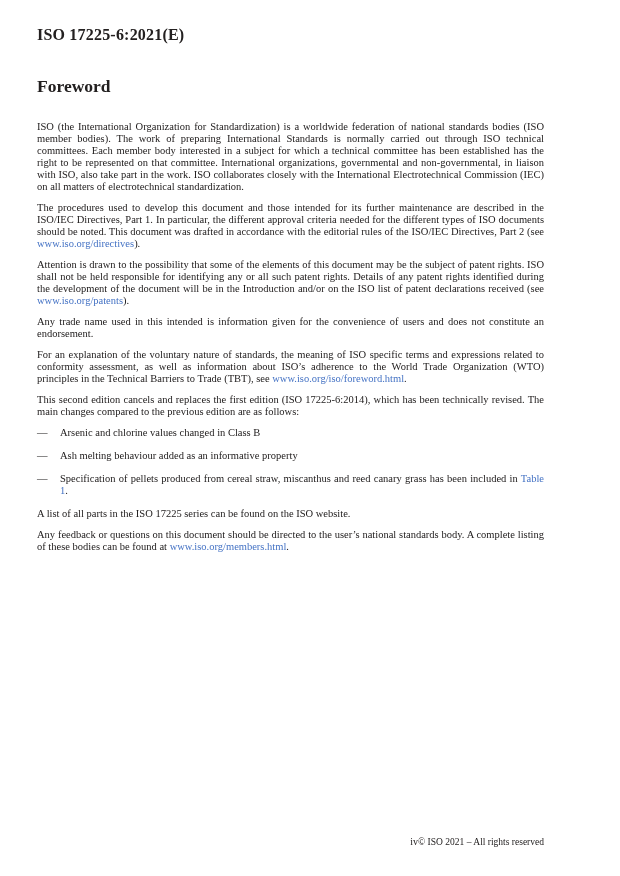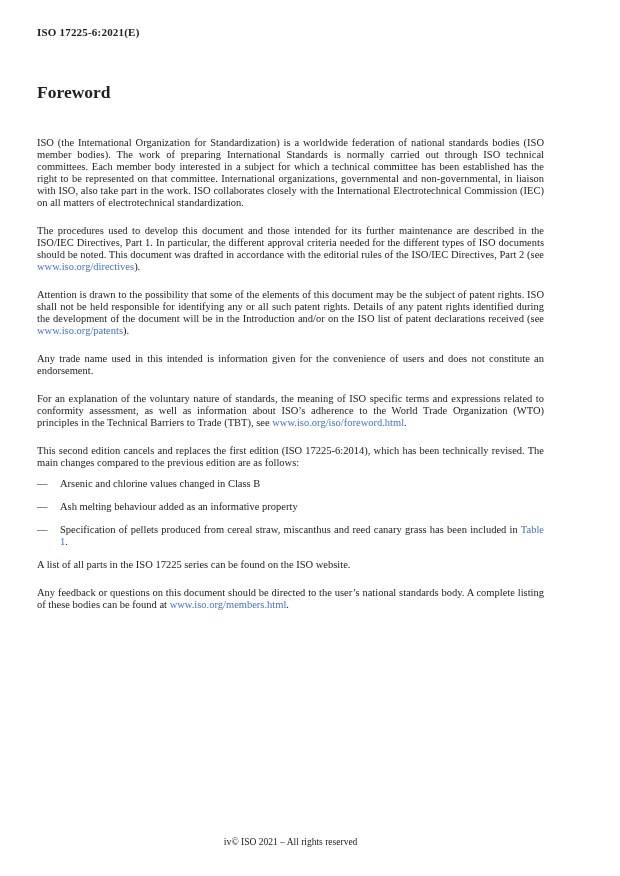--- a/index.html
+++ b/index.html
@@ -13,40 +13,40 @@
     height: 876px;
     background: #ffffff;
     font-family: "Liberation Serif", "DejaVu Serif", serif;
     color: #232020;
     overflow: hidden;
   }
   .doc-header {
     position: absolute;
     left: 37px;
     top: 26px;
-    font-size: 11px;
+    font-size: 16px;
     font-weight: bold;
     letter-spacing: 0.2px;
   }
   .foreword-title {
     position: absolute;
     left: 37px;
-    top: 82px;
+    top: 76px;
     margin: 0;
     font-size: 17.5px;
     font-weight: bold;
   }
   .content {
     position: absolute;
     left: 37px;
     top: 121px;
     width: 507px;
   }
   .content p {
-    margin: 16px 0 9px 0;
+    margin: 0 0 9px 0;
     font-size: 10.5px;
     line-height: 12px;
     text-align: justify;
   }
   .bullet-list {
     margin: 2px 0 0 0;
   }
   .bullet {
     position: relative;
     padding-left: 23px;
@@ -69,21 +69,21 @@
   }
   .italic {
     font-style: italic;
   }
   .doc-footer {
     position: absolute;
     left: 37px;
     top: 836px;
     width: 507px;
     display: flex;
-    justify-content: center;
+    justify-content: flex-end;
     align-items: baseline;
     font-size: 9.5px;
   }
   .doc-footer .page-num {
     font-size: 10px;
   }
 </style>
 </head>
 <body>
 

